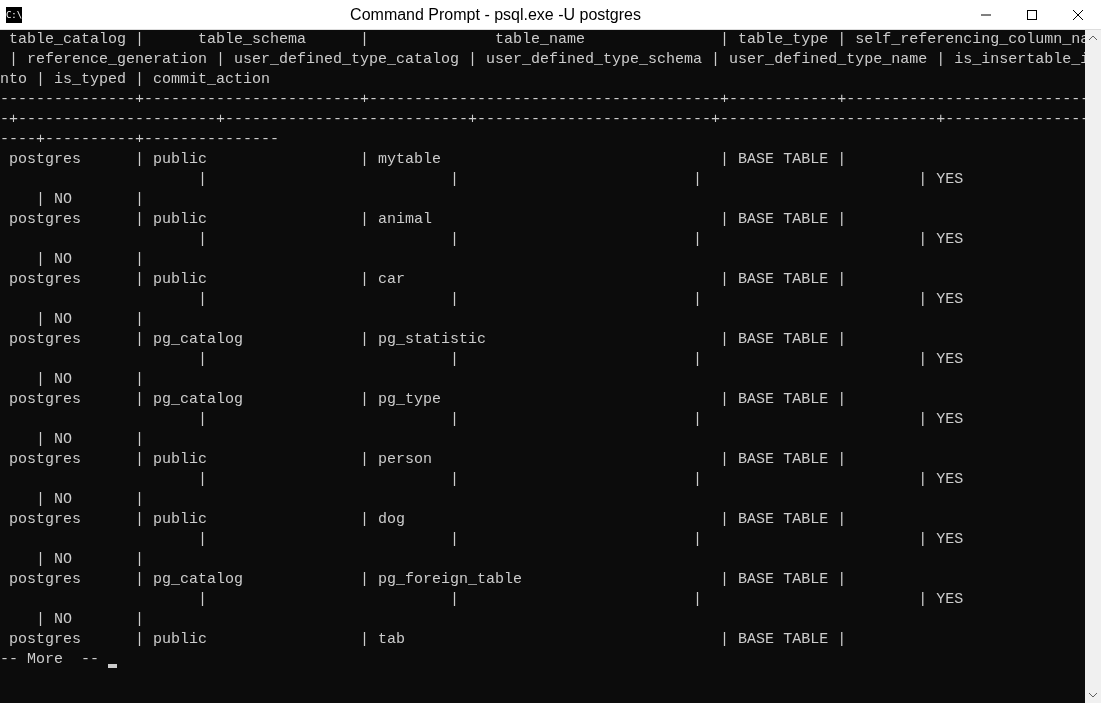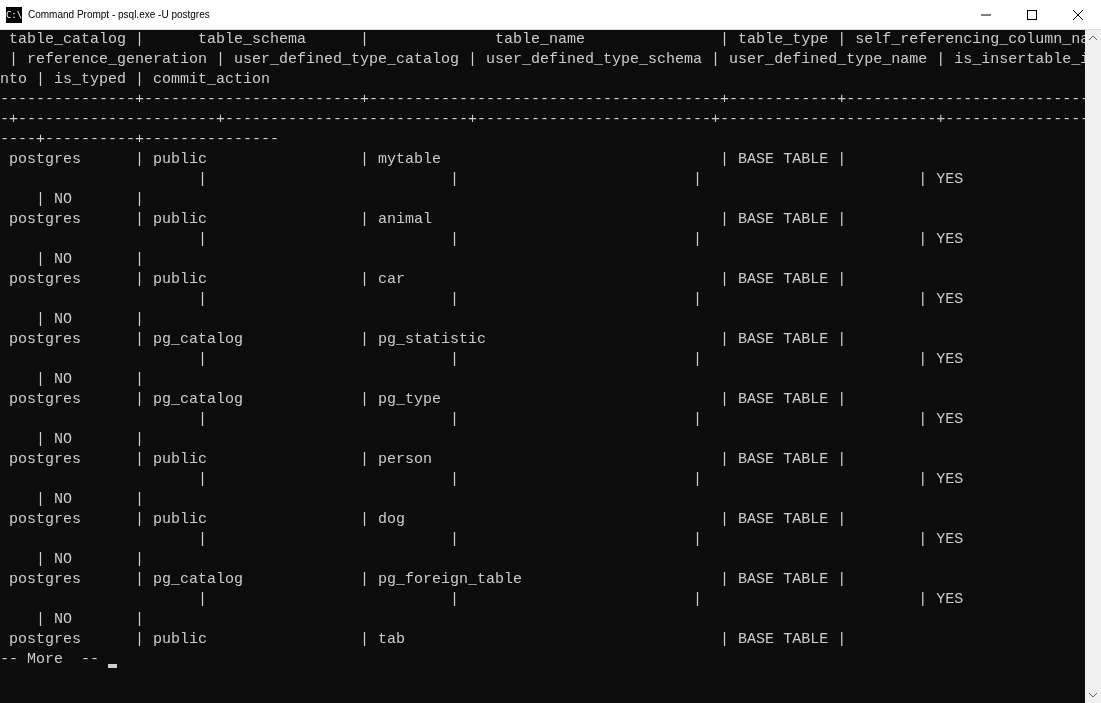--- a/index.html
+++ b/index.html
@@ -29,23 +29,24 @@
       background: #000;
       color: #fff;
       font-size: 9px;
       font-family: monospace;
       display: flex;
       align-items: center;
       justify-content: center;
       margin-right: 6px;
     }
     .title-text {
-      font-size: 10px;
+      font-size: 16px;
       color: #000;
       flex: 1;
+      text-align: center;
     }
     .window-controls {
       display: flex;
       height: 100%;
     }
     .win-btn {
       width: 46px;
       height: 30px;
       display: flex;
       align-items: center;

